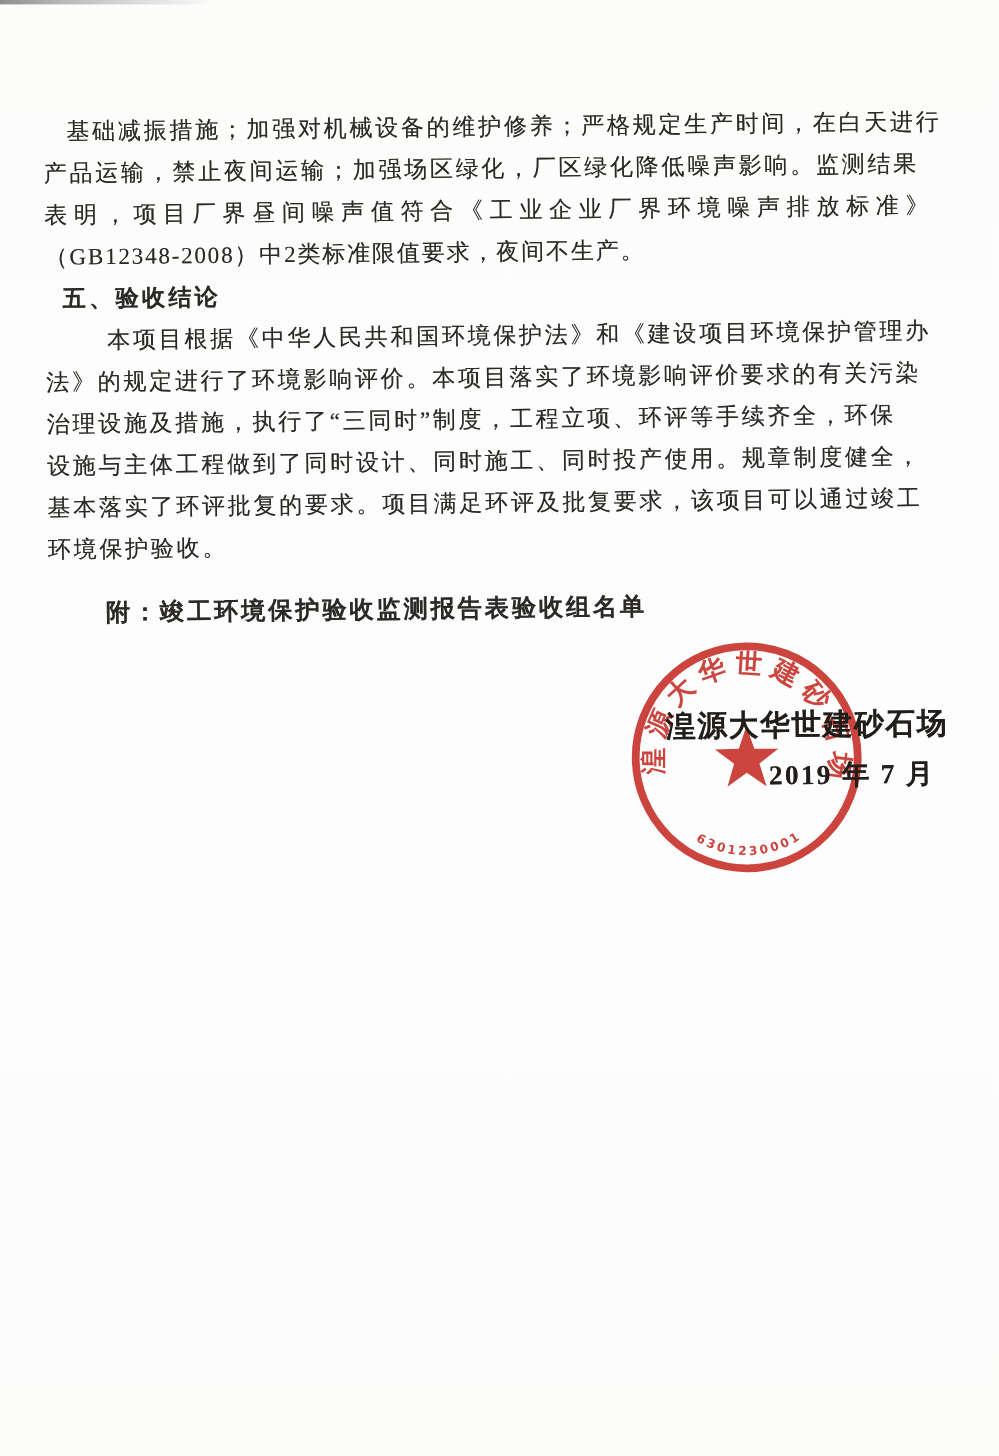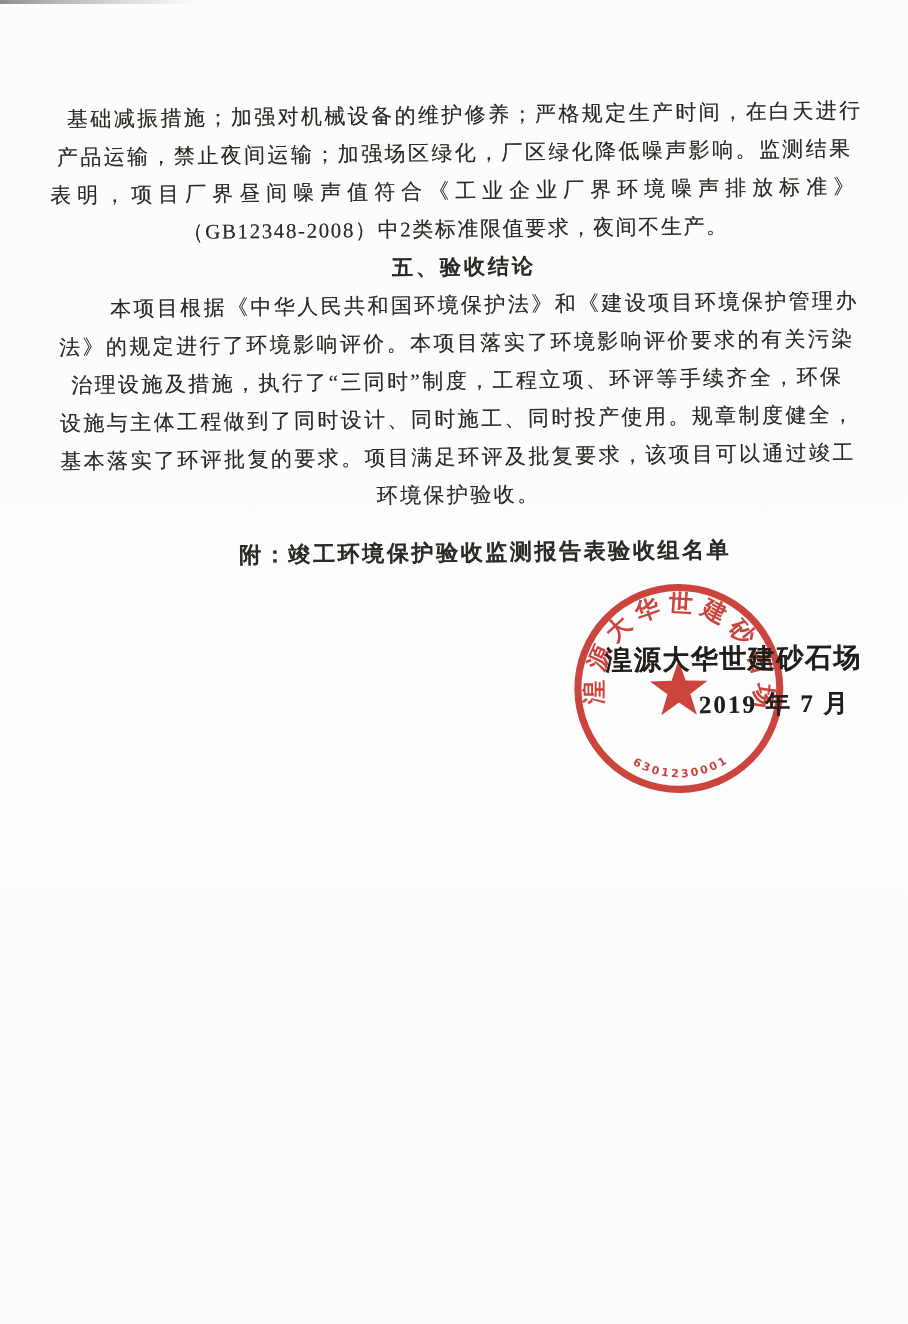--- a/index.html
+++ b/index.html
@@ -4,21 +4,20 @@
 <style>
   html,body{margin:0;padding:0;}
   body{
     width:908px;height:1324px;position:relative;overflow:hidden;
     background:#fdfdfc;
     font-family:"Liberation Serif","DejaVu Serif",serif;
   }
   .page{
     position:absolute;inset:0;
     background:linear-gradient(180deg,#fcfcfb 0%,#fdfdfd 60%,#fbfbfa 100%);
-    text-align:center;
   }
   .scan-edge{
     position:absolute;left:0;top:0;width:195px;height:4px;
     background:linear-gradient(90deg,#8d8d8d 0%,#b9b9b9 30%,#dcdcdc 65%,rgba(255,255,255,0) 100%);
   }
   .tilt{
     position:absolute;inset:0;
     transform:rotate(-0.65deg);
     transform-origin:50% 40%;
   }

